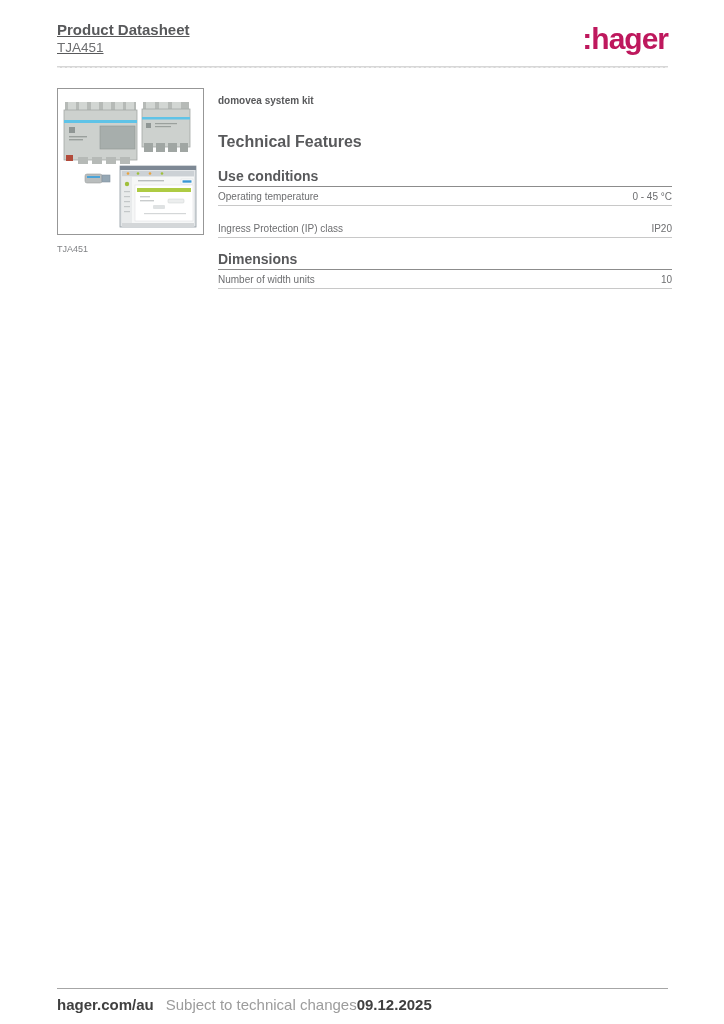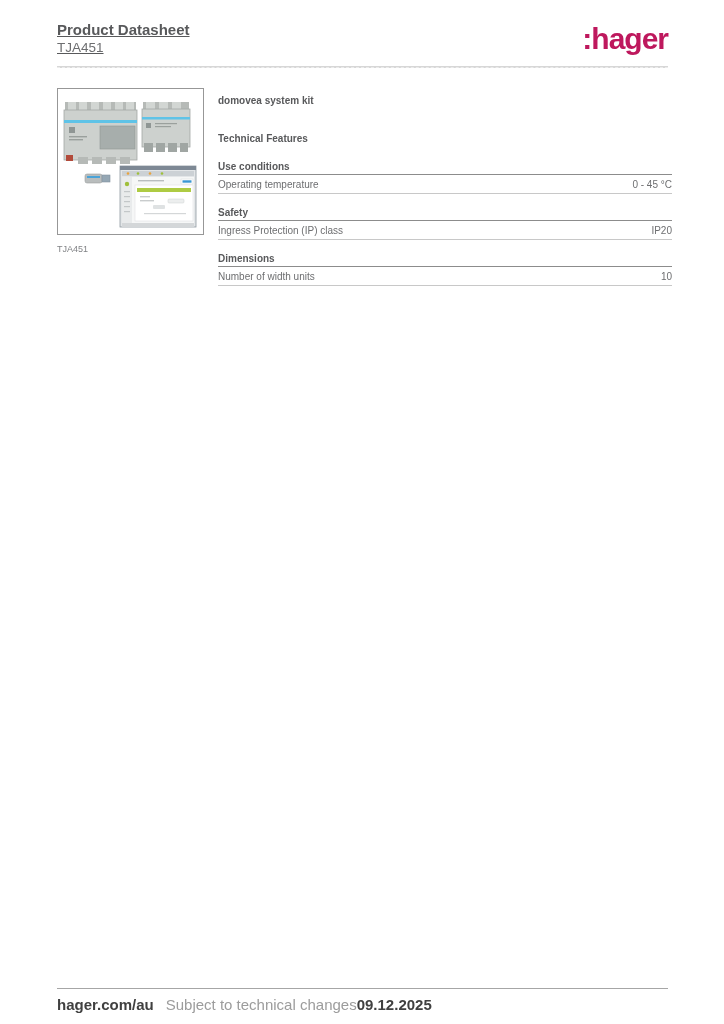--- a/index.html
+++ b/index.html
@@ -39,24 +39,24 @@
     background: #ffffff;
   }
   .figure-caption {
     margin-top: 9px;
     font-size: 9px; color: #808285;
   }
 
   
   .specs { position: absolute; left: 218px; top: 95px; width: 454px; }
   .product-name { font-size: 10px; font-weight: bold; color: #58595b; margin-bottom: 27px; }
-  .tech-heading { font-size: 10px; font-weight: bold; color: #58595b; margin-bottom: 17px; }
+  .tech-heading { font-size: 16px; font-weight: bold; color: #58595b; margin-bottom: 17px; }
   .spec-section { margin-bottom: 13px; }
   .section-title {
-    font-size: 10px; font-weight: bold; color: #58595b;
+    font-size: 14px; font-weight: bold; color: #58595b;
     padding-bottom: 2px;
     border-bottom: 1px solid #8c8c8c;
   }
   .spec-row {
     display: flex; justify-content: space-between; align-items: baseline;
     padding: 4px 0 3px 0;
     border-bottom: 1px solid #c8c8c8;
     font-size: 10px; color: #6d6e70;
   }
   .spec-row .value { text-align: right; white-space: nowrap; }
@@ -173,21 +173,20 @@
 
     <div class="spec-section">
       <div class="section-title">Use conditions</div>
       <div class="spec-row">
         <span class="label">Operating temperature</span>
         <span class="value">0 - 45 °C</span>
       </div>
     </div>
 
     <div class="spec-section">
-      <div class="section-title">Safety</div>
       <div class="spec-row">
         <span class="label">Ingress Protection (IP) class</span>
         <span class="value">IP20</span>
       </div>
     </div>
 
     <div class="spec-section">
       <div class="section-title">Dimensions</div>
       <div class="spec-row">
         <span class="label">Number of width units</span>

